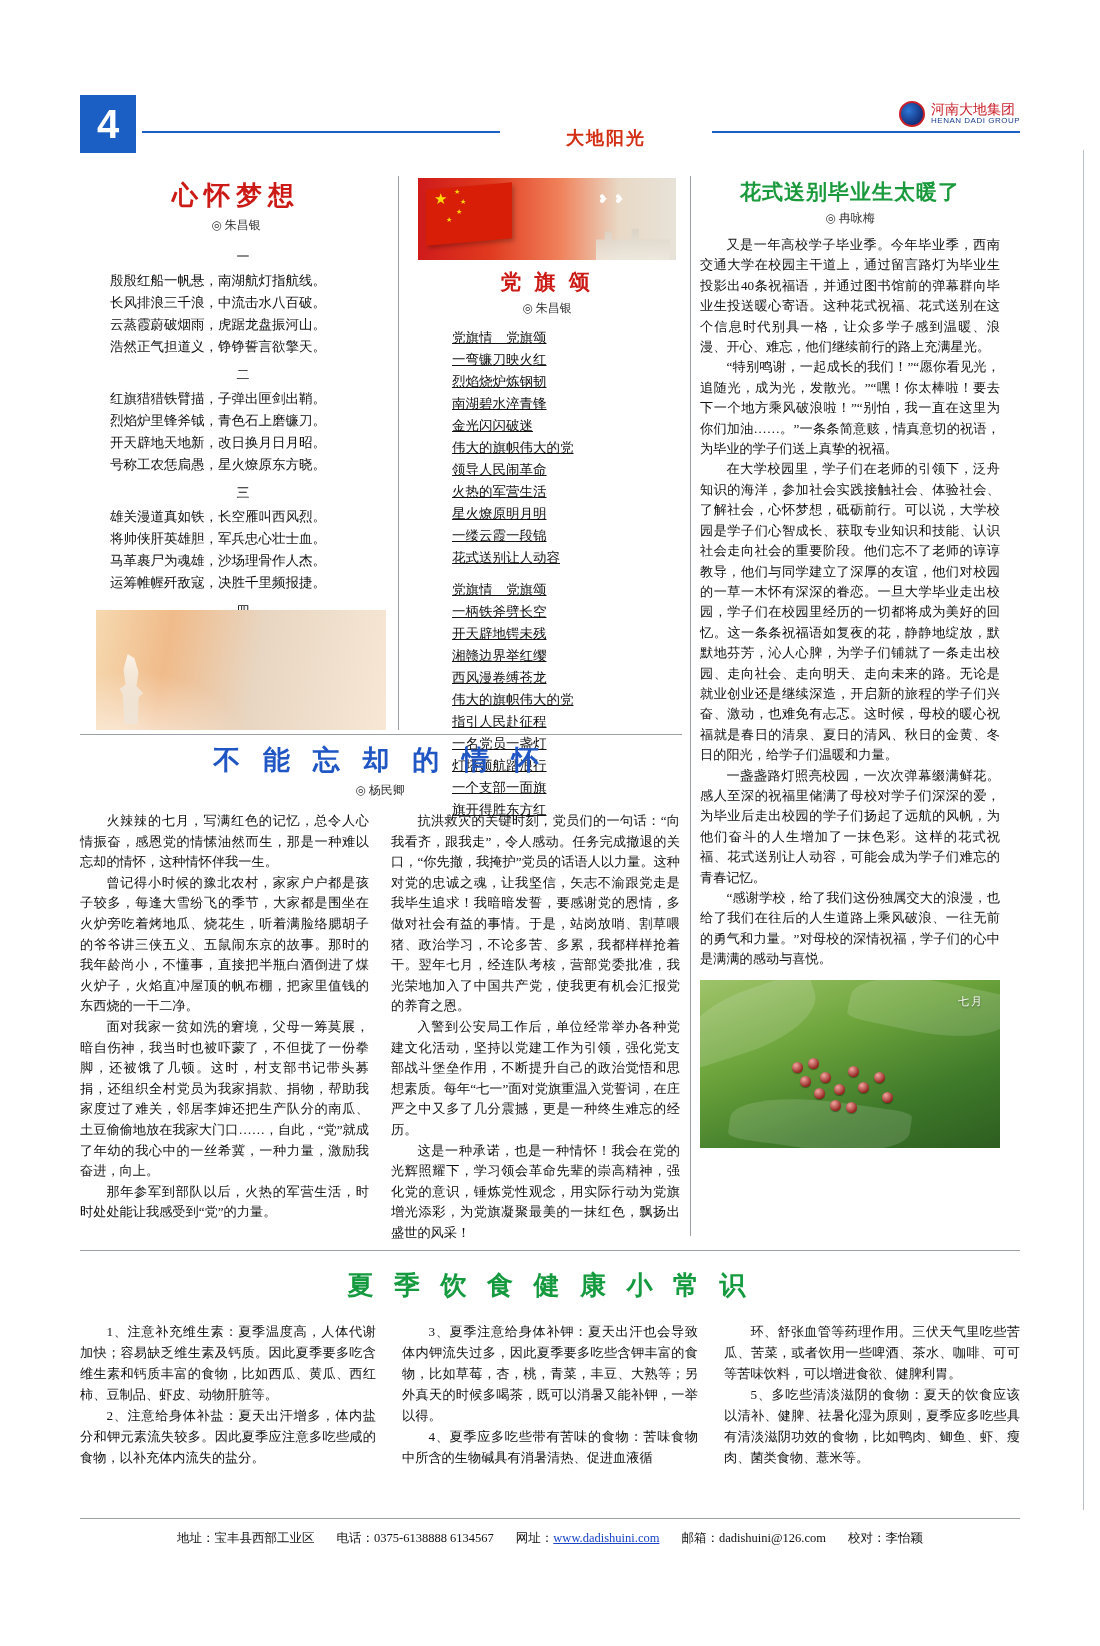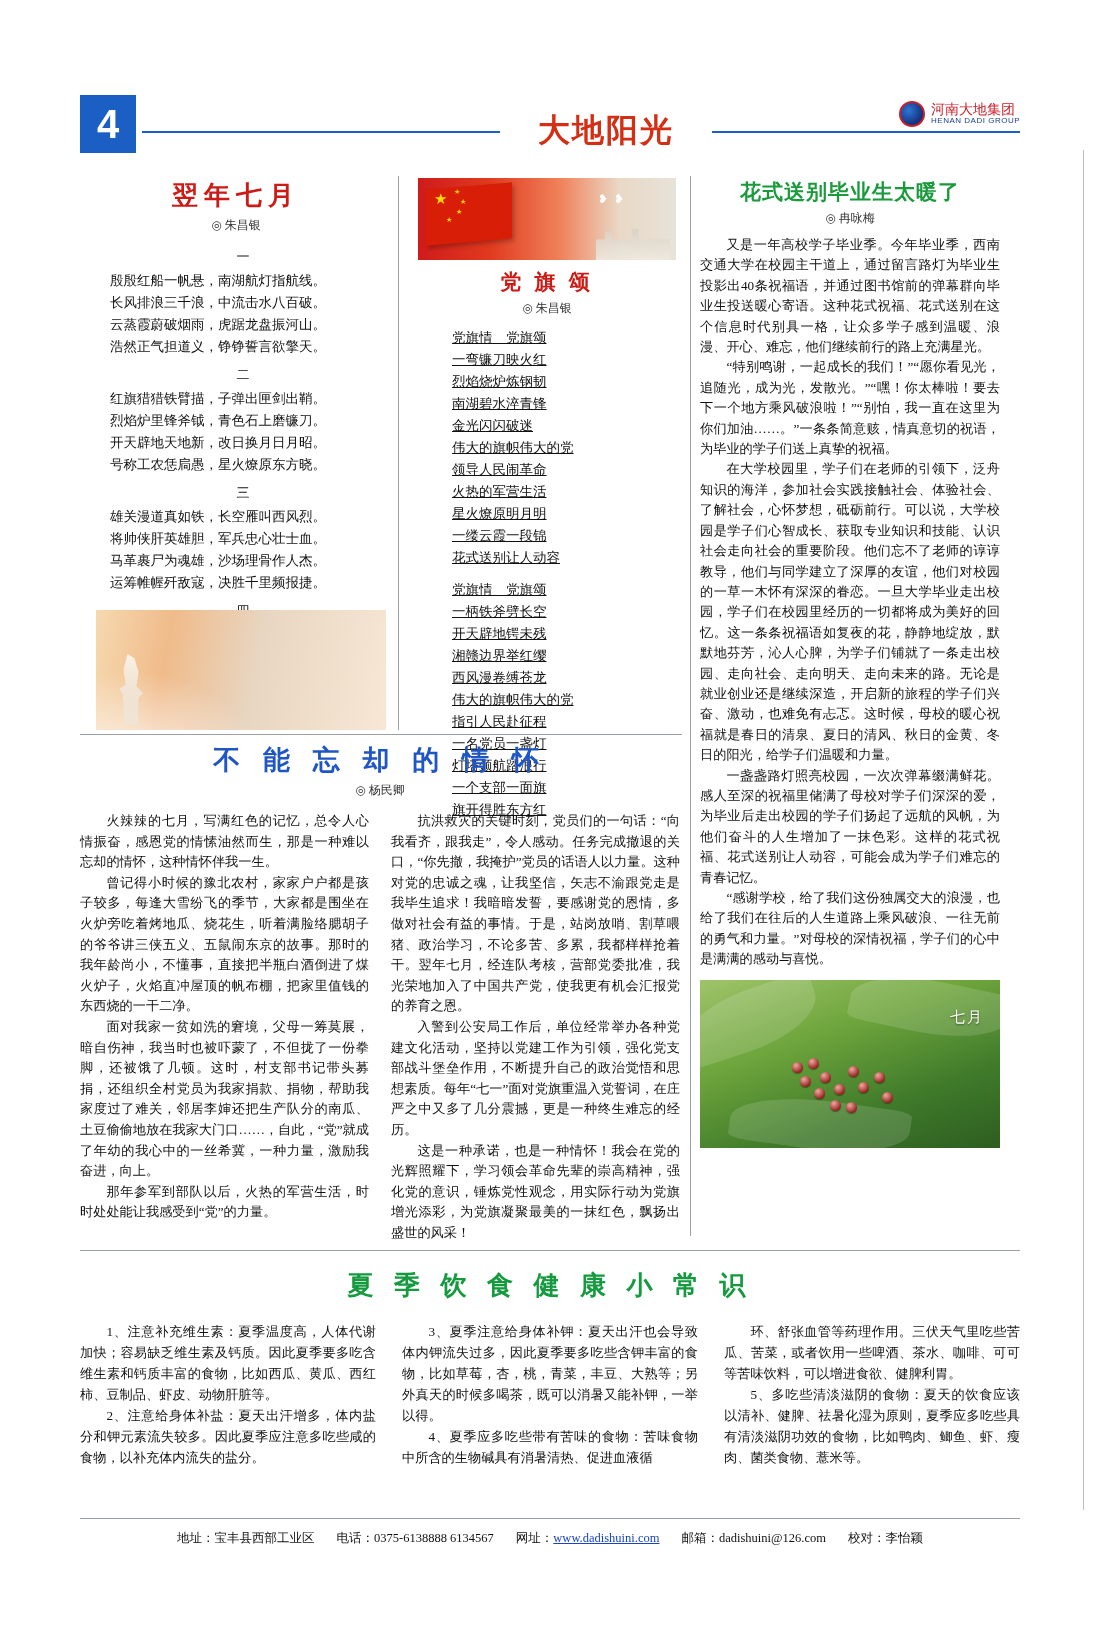--- a/index.html
+++ b/index.html
@@ -9,22 +9,22 @@
     color:#111;
   }
   .page{position:relative;width:1100px;height:1646px;overflow:hidden;}
 
   
   .masthead{position:absolute;left:80px;top:95px;width:940px;height:62px;}
   .pagenum{position:absolute;left:0;top:0;width:56px;height:58px;background:#1b5ec4;color:#fff;
            font-family:"Liberation Sans",sans-serif;font-weight:bold;font-size:40px;
            display:flex;align-items:center;justify-content:center;}
   .rule{position:absolute;left:62px;top:36px;width:878px;height:0;border-top:2px solid #1b5ec4;}
-  .mast-title{position:absolute;left:420px;top:14px;width:200px;text-align:center;
-              color:#d32f15;font-weight:bold;font-size:32px;letter-spacing:2px;
+  .mast-title{position:absolute;left:420px;top:31px;width:200px;text-align:center;
+              color:#d32f15;font-weight:bold;font-size:18px;letter-spacing:2px;
               font-family:"Liberation Serif",serif;background:#fff;padding:0 6px;}
   .logo{position:absolute;right:0;top:2px;height:34px;display:flex;align-items:center;gap:6px;}
   .logo .globe{width:26px;height:26px;border-radius:50%;
       background:radial-gradient(circle at 35% 35%,#2d77d6,#14307c 70%);
       border:2px solid #c9202a;box-sizing:border-box;}
   .logo .ltxt{line-height:1.05;}
   .logo .l1{color:#c9202a;font-weight:normal;font-size:14px;font-family:"Liberation Sans",sans-serif;}
   .logo .l2{color:#1b3f8f;font-size:8px;letter-spacing:.5px;font-family:"Liberation Sans",sans-serif;}
 
   
@@ -73,21 +73,21 @@
   #art-right{position:absolute;left:700px;top:178px;width:300px;}
   #art-right .t{font-size:21px;color:#1a9a3c;font-weight:bold;text-align:center;letter-spacing:1px;}
   #art-right .body{margin-top:8px;font-size:13.2px;line-height:20.4px;text-align:justify;}
   #art-right .body p{margin:0 0 0 0;text-indent:2em;}
   #photo{margin-top:10px;width:300px;height:168px;position:relative;overflow:hidden;
     background:linear-gradient(160deg,#9fc46a 0%,#6ea53c 35%,#3f7a2a 70%,#2d5d20 100%);}
   #photo .leaf{position:absolute;background:rgba(255,255,255,.14);border-radius:60% 10% 60% 10%;}
   #photo .berries{position:absolute;left:86px;top:78px;width:120px;height:60px;}
   #photo .berry{position:absolute;width:11px;height:11px;border-radius:50%;
     background:radial-gradient(circle at 35% 30%,#f2a6a0,#8e1e1a 75%);box-shadow:0 1px 1px rgba(0,0,0,.35);}
-  #photo .cap{position:absolute;right:16px;top:28px;color:#fff;font-size:15px;letter-spacing:2px;
+  #photo .cap{position:absolute;right:16px;top:14px;color:#fff;font-size:11px;letter-spacing:2px;
     text-shadow:0 1px 2px rgba(0,0,0,.5);}
 
   
   #art-mid{position:absolute;left:80px;top:742px;width:600px;}
   #art-mid .t{font-size:27px;color:#1f56c4;font-weight:bold;text-align:center;letter-spacing:8px;}
   #art-mid .cols{display:flex;gap:22px;margin-top:12px;}
   #art-mid .c{width:289px;font-size:13.2px;line-height:20.6px;text-align:justify;}
   #art-mid .c p{margin:0;text-indent:2em;}
 
   
@@ -123,21 +123,21 @@
 
   <div class="sideline"></div>
 
   <div class="col-rule" style="left:398px;top:176px;height:554px;"></div>
   <div class="col-rule" style="left:690px;top:176px;height:1060px;"></div>
   <div class="hrule" style="left:80px;top:734px;width:602px;"></div>
   <div class="hrule" style="left:80px;top:1250px;width:940px;"></div>
   <div class="hrule" style="left:80px;top:1518px;width:940px;"></div>
 
   <div id="poem1">
-    <div class="title-red t">翌年七月</div>
+    <div class="title-red t">心怀梦想</div>
     <div class="byline">◎ 朱昌银</div>
     <div class="v verse">
       <div class="numline">一</div>
       <div>殷殷红船一帆悬，南湖航灯指航线。</div>
       <div>长风排浪三千浪，中流击水八百破。</div>
       <div>云蒸霞蔚破烟雨，虎踞龙盘振河山。</div>
       <div>浩然正气担道义，铮铮誓言欲擎天。</div>
       <div class="numline">二</div>
       <div>红旗猎猎铁臂描，子弹出匣剑出鞘。</div>
       <div>烈焰炉里锋斧钺，青色石上磨镰刀。</div>

